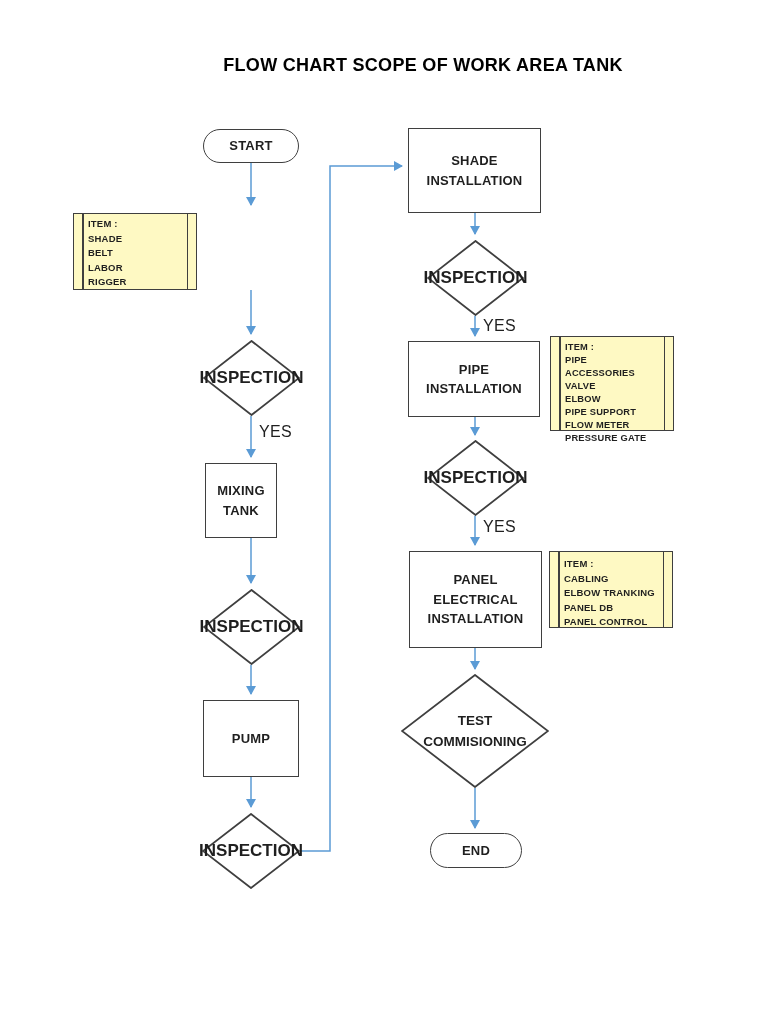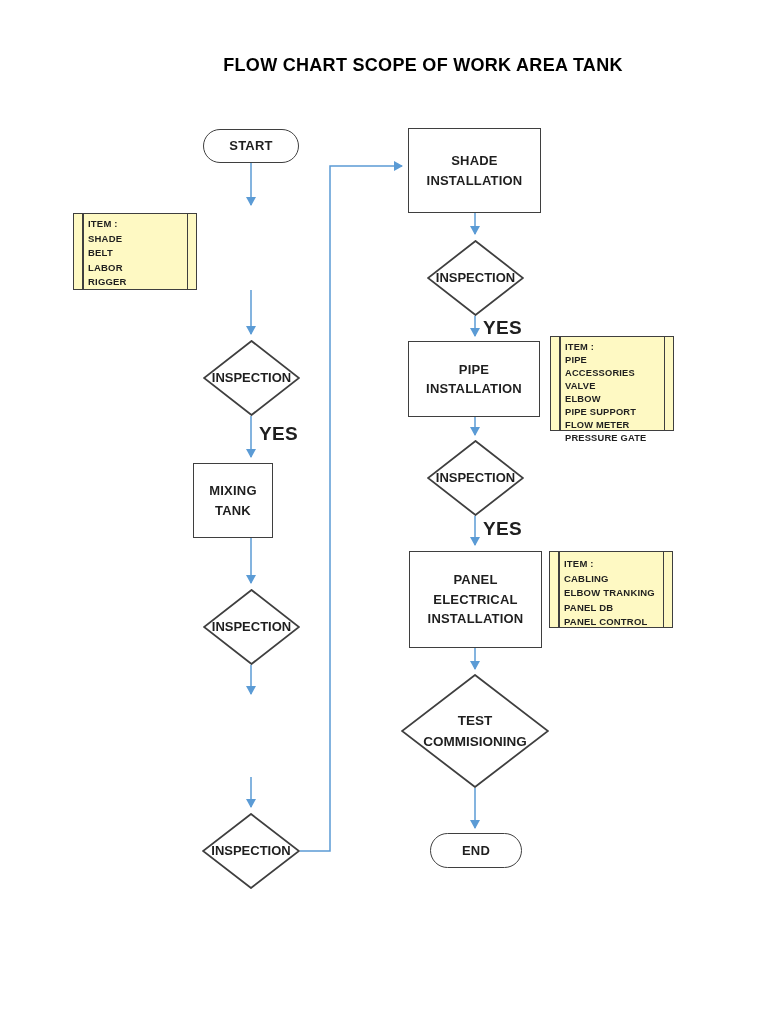--- a/index.html
+++ b/index.html
@@ -32,26 +32,26 @@
   .node .label{
     position:absolute;inset:0;
     display:flex;align-items:center;justify-content:center;
     text-align:center;
     font-size:13px;font-weight:600;letter-spacing:0.2px;
     line-height:19.5px;white-space:pre-line;
   }
   .diamond{background:transparent;}
   .diamond svg{position:absolute;inset:0;width:100%;height:100%;}
   .diamond svg polygon{fill:#fff;stroke:var(--shape-border);stroke-width:1.8;vector-effect:non-scaling-stroke;}
-  .diamond .label{font-size:13px;letter-spacing:0;}
+  .diamond .label{font-size:17px;letter-spacing:0;}
   .diamond.big .label{font-size:13.5px;line-height:21px;}
 
   .yes{
     position:absolute;z-index:2;
-    font-size:19px;font-weight:700;letter-spacing:0.3px;
+    font-size:16px;font-weight:400;letter-spacing:0.3px;
   }
 
   .itembox{
     position:absolute;z-index:2;box-sizing:border-box;
     background:#fef9c3;border:1.7px solid var(--shape-border);
   }
   .itembox .vline{
     position:absolute;top:0;bottom:0;width:1.5px;
     background:var(--shape-border);
   }
@@ -111,31 +111,34 @@
 
   <div class="node diamond" style="left:203px;top:340px;width:97px;height:76px;">
     <svg viewBox="0 0 97 76" preserveAspectRatio="none">
       <polygon points="48.5,1 96,38 48.5,75 1,38"></polygon>
     </svg>
     <div class="label">INSPECTION</div>
   </div>
 
   <div class="yes" style="left:259px;top:423px;">YES</div>
 
-  <div class="node rect" style="left:193px;top:463px;width:80px;height:75px;">
+  <div class="node rect" style="left:205px;top:463px;width:72px;height:75px;">
     <div class="label">MIXING TANK</div>
   </div>
 
   <div class="node diamond" style="left:203px;top:589px;width:97px;height:76px;">
     <svg viewBox="0 0 97 76" preserveAspectRatio="none">
       <polygon points="48.5,1 96,38 48.5,75 1,38"></polygon>
     </svg>
     <div class="label">INSPECTION</div>
   </div>
 
+  <div class="node rect" style="left:203px;top:700px;width:96px;height:77px;">
+    <div class="label">PUMP</div>
+  </div>
 
   <div class="node diamond" style="left:202px;top:813px;width:98px;height:76px;">
     <svg viewBox="0 0 98 76" preserveAspectRatio="none">
       <polygon points="49,1 97,38 49,75 1,38"></polygon>
     </svg>
     <div class="label">INSPECTION</div>
   </div>
 
   <div class="node rect" style="left:408px;top:128px;width:133px;height:85px;">
     <div class="label">SHADE

